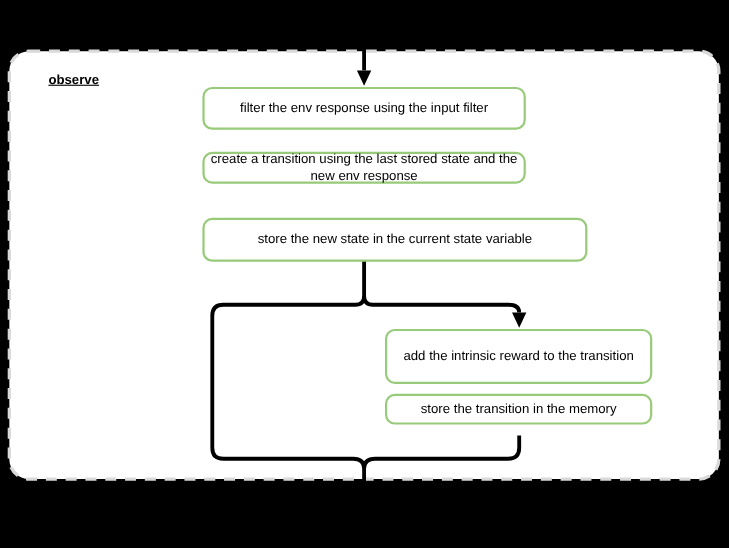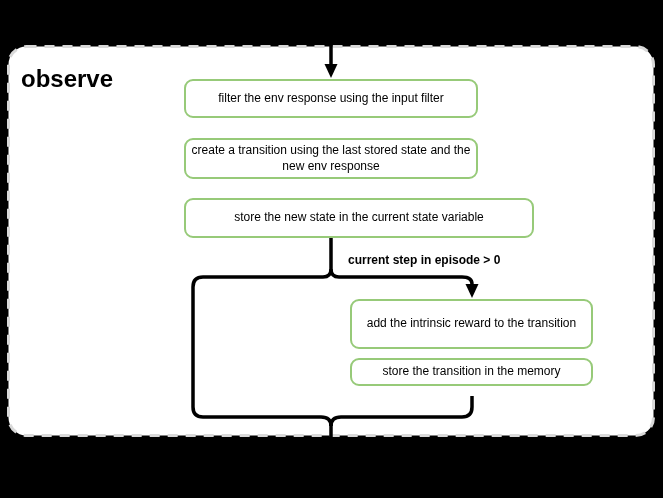--- a/index.html
+++ b/index.html
@@ -31,45 +31,46 @@
     stroke: var(--line-color, #000000);
     stroke-width: 3.5;
     stroke-linecap: butt;
   }
   .arrowhead {
     fill: var(--line-color, #000000);
     stroke: none;
   }
   .panel-title {
     position: absolute;
-    left: 21px;
+    left: 44px;
     top: 65px;
     z-index: 2;
-    font-size: 24px;
+    font-size: 12px;
     font-weight: bold;
     color: var(--text-color, #000000);
+    text-decoration: underline;
   }
   .node {
     position: absolute;
     z-index: 1;
     box-sizing: border-box;
     background: var(--panel-bg, #ffffff);
     border: 2.5px solid var(--node-border, #97ca79);
     border-radius: 9px;
     display: flex;
     align-items: center;
     justify-content: center;
     text-align: center;
     font-size: 12px;
     line-height: 1.3;
     color: var(--text-color, #000000);
     padding: 2px 4px;
   }
   .n1 { left: 184px; top: 79px;  width: 294px; height: 39px; }
-  .n2 { left: 184px; top: 138px; width: 294px; height: 41px; }
+  .n2 { left: 184px; top: 138px; width: 294px; height: 29px; }
   .n3 { left: 184px; top: 198px; width: 350px; height: 40px; }
   .n4 { left: 350px; top: 299px; width: 243px; height: 50px; }
   .n5 { left: 350px; top: 358px; width: 243px; height: 28px; }
   .edge-label {
     position: absolute;
     left: 348px;
     top: 253px;
     z-index: 2;
     font-size: 12px;
     font-weight: bold;
@@ -104,15 +105,14 @@
   <div class="node n1">filter the env response using the input filter</div>
 
   <div class="node n2">create a transition using the last stored state and the new env response</div>
 
   <div class="node n3">store the new state in the current state variable</div>
 
   <div class="node n4">add the intrinsic reward to the transition</div>
 
   <div class="node n5">store the transition in the memory</div>
 
-  <div class="edge-label">current step in episode &gt; 0</div>
 
 </div>
 
 </body></html>

